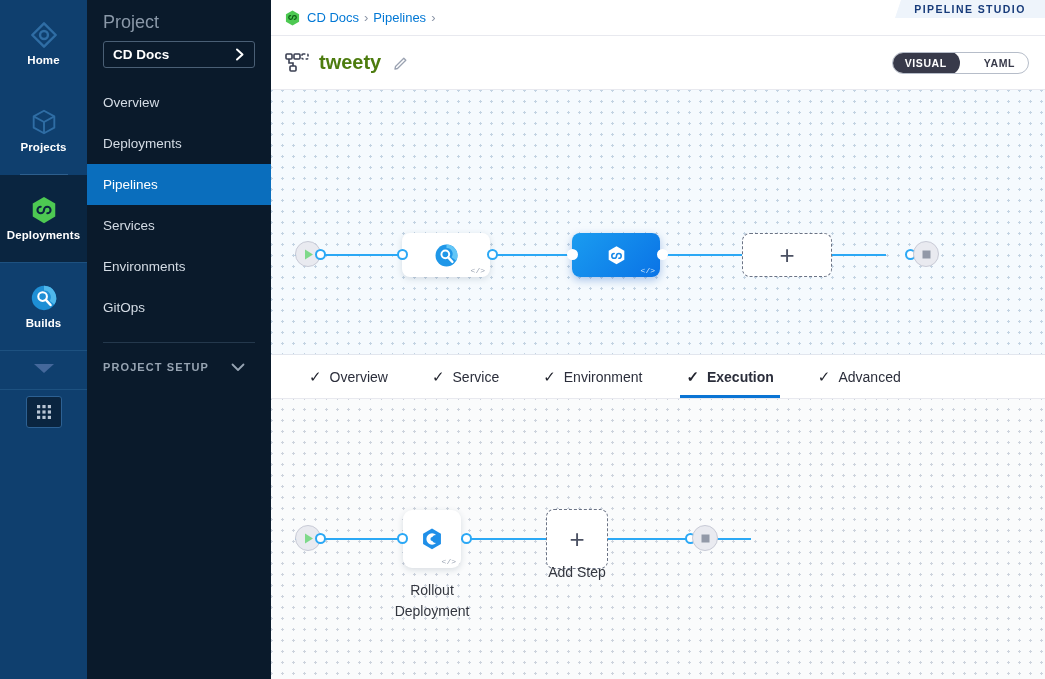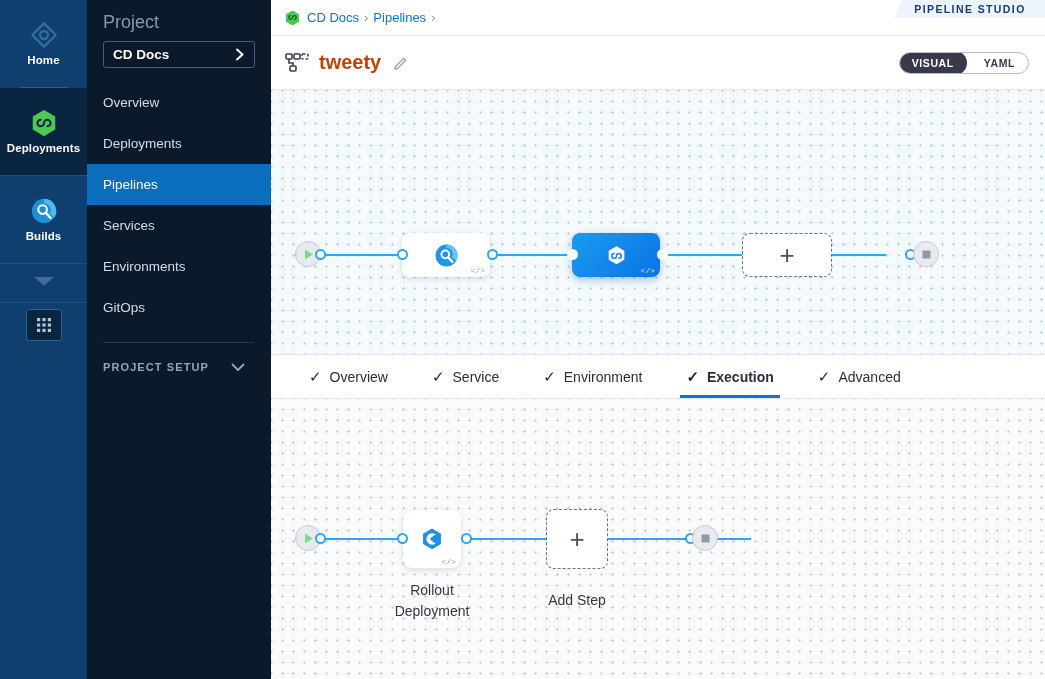--- a/index.html
+++ b/index.html
@@ -92,31 +92,31 @@
   }
   .studio-badge span {
     color: #173b7a; font-size: 10.5px; font-weight: bold; letter-spacing: 1.4px;
   }
 
   .title-bar {
     height: 54px; display: flex; align-items: center; padding: 0 16px 0 14px;
     border-bottom: 1px solid #e8e9ef; background: #fff; position: relative; z-index: 5;
   }
   .pipeline-icon { margin-right: 10px; display: block; }
-  .pipeline-title { font-size: 20px; font-weight: bold; color: #c2410c; }
+  .pipeline-title { font-size: 20px; font-weight: bold; color: #4d7c0f; }
   .edit-pencil { margin-left: 12px; cursor: pointer; display:block; }
   .toggle {
     margin-left: auto; display: flex; align-items: center;
     border: 1px solid #b6bdc9; border-radius: 13px; height: 22px; overflow: hidden; background: #fff;
   }
   .toggle-opt {
     font-size: 10.5px; font-weight: bold; letter-spacing: .6px; cursor: pointer;
     height: 22px; display: flex; align-items: center; padding: 0 13px; color: #383a4a;
   }
-  .toggle-opt.sel { background: #383a4a; color: #fff; border-radius: 13px; margin: -1px 4px -1px -1px; height: 24px; }
+  .toggle-opt.sel { background: #383a4a; color: #fff; border-radius: 13px; margin: -1px 11px -1px -1px; height: 24px; }
 
   
   .canvas {
     position: relative;
     background-color: #f5fafe;
     background-image: radial-gradient(#c3d3e2 1px, transparent 1.1px);
     background-size: 11px 11px;
     background-position: 6px 6px;
   }
   .canvas.stages { height: 265px; border-bottom: 1px solid #e2e6ee; }
@@ -190,20 +190,30 @@
     <div class="rail-item">
       <svg class="rail-icon" viewBox="0 0 32 32">
         <g fill="none" stroke="#2f6da4" stroke-width="2.6">
           <path d="M16 3.5 L28.5 16 L16 28.5 L3.5 16 Z" stroke-linejoin="round"></path>
           <circle cx="16" cy="16" r="4.2" fill="#0f3f6e" stroke="#2f6da4"></circle>
         </g>
       </svg>
       <div class="rail-label">Home</div>
     </div>
 
+    <div class="rail-item">
+      <svg class="rail-icon" viewBox="0 0 32 32">
+        <g fill="none" stroke="#2f6da4" stroke-width="2" stroke-linejoin="round">
+          <path d="M16 4 L27 10 L27 22 L16 28 L5 22 L5 10 Z"></path>
+          <path d="M5 10 L16 16 L27 10"></path>
+          <path d="M16 16 L16 28"></path>
+        </g>
+      </svg>
+      <div class="rail-label">Projects</div>
+    </div>
 
     <div class="rail-sep"></div>
 
     <div class="rail-item active">
       <svg class="rail-icon" viewBox="0 0 32 32">
         <path d="M16 2 L28 9 L28 23 L16 30 L4 23 L4 9 Z" fill="#4dc952"></path>
         <g fill="none" stroke="#0a2540" stroke-width="2.2" stroke-linecap="round">
           <path d="M12.5 12.5 a3.5 3.5 0 1 0 3.5 3.5 a3.5 3.5 0 1 1 3.5 3.5"></path>
         </g>
       </svg>
@@ -426,21 +436,21 @@
       <div class="port" style="left:126px; top:135px;"></div>
       <div class="port" style="left:190px; top:135px;"></div>
       <div class="node-label" style="left:81px; top:182px; width:160px;">
         <div>Rollout</div>
         <div>Deployment</div>
       </div>
 
       <div class="addbox" style="left:275px; top:111px; width:62px; height:60px;">
         <span class="plus">+</span>
       </div>
-      <div class="node-label" style="left:226px; top:192px; width:160px;">Add Step</div>
+      <div class="node-label" style="left:226px; top:164px; width:160px;">Add Step</div>
 
       <div class="port" style="left:414px; top:135px;"></div>
       <div class="endcap" style="left:421px; top:127px;">
         <svg width="11" height="11" viewBox="0 0 11 11">
           <rect x="1.5" y="1.5" width="8" height="8" fill="#9299a8"></rect>
         </svg>
       </div>
     </div>
 
   </div>

